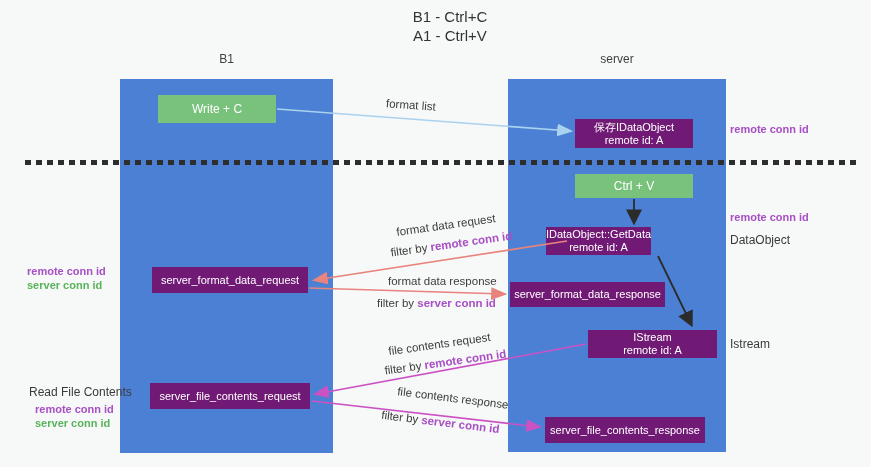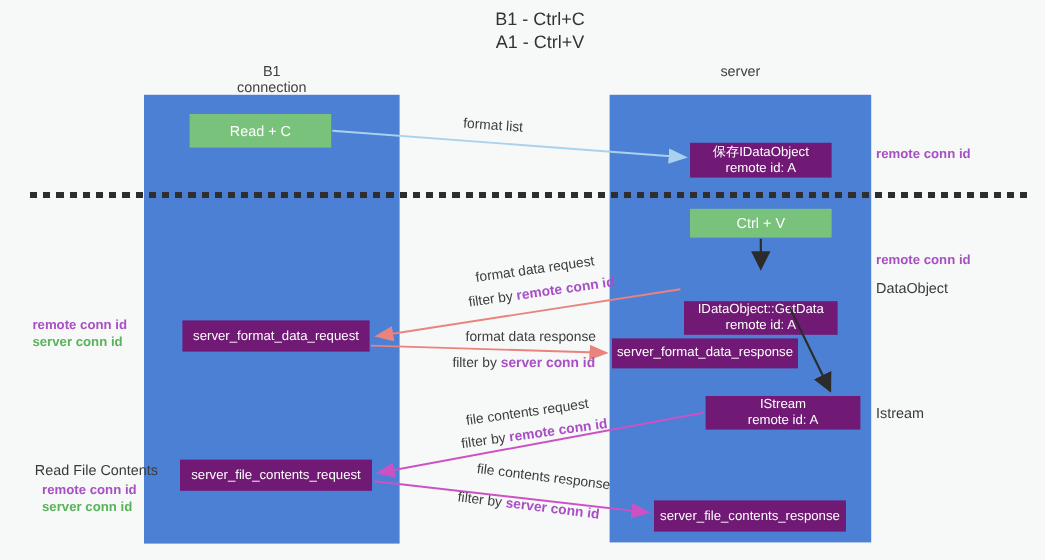--- a/index.html
+++ b/index.html
@@ -19,21 +19,21 @@
   #dashline{position:absolute;left:25px;top:160px;width:835px;height:5px;z-index:6;
     background:repeating-linear-gradient(90deg,#2e2e2e 0 6px,transparent 6px 11px);}
 
   .node{position:absolute;display:flex;flex-direction:column;align-items:center;justify-content:center;
     color:#fff;text-align:center;z-index:4;font-size:11px;line-height:13px;}
   .green{background:#79c27c;}
   .orange{background:#701a75;}
   #box-ctrlc{left:158px;top:95px;width:118px;height:28px;font-size:12px;}
   #box-save{left:575px;top:119px;width:118px;height:29px;}
   #box-ctrlv{left:575px;top:174px;width:118px;height:24px;font-size:12px;}
-  #box-getdata{left:570px;top:227px;width:128px;height:28px;margin-top:24px;}
+  #box-getdata{left:546px;top:227px;width:105px;height:28px;}
   #box-fmtreq{left:152px;top:267px;width:156px;height:26px;}
   #box-fmtresp{left:510px;top:282px;width:155px;height:25px;}
   #box-istream{left:588px;top:330px;width:129px;height:28px;}
   #box-filereq{left:150px;top:383px;width:160px;height:26px;}
   #box-fileresp{left:545px;top:417px;width:160px;height:26px;}
 
   .sidelabel{position:absolute;font-size:12px;color:#3a3a3a;z-index:5;white-space:nowrap;}
   .purple{color:#a84fc5;font-weight:bold;font-size:11px;}
   .greentxt{color:#58b35b;font-weight:bold;font-size:11px;}
 
@@ -46,33 +46,32 @@
 
 <div id="stage">
 
   <div id="title">
     <div>B1 - Ctrl+C</div>
     <div>A1 - Ctrl+V</div>
   </div>
 
   <div id="hdr-left" class="col-header">
     <div>B1</div>
-    <div>connection</div>
   </div>
   <div id="hdr-right" class="col-header">
     <div>server</div>
   </div>
 
   <div id="col-left" class="col"></div>
   <div id="col-right" class="col"></div>
 
   <div id="dashline"></div>
 
   <div id="box-ctrlc" class="node green">
-    <div>Read + C</div>
+    <div>Write + C</div>
   </div>
   <div id="box-save" class="node orange">
     <div>保存IDataObject</div>
     <div>remote id: A</div>
   </div>
   <div id="box-ctrlv" class="node green">
     <div>Ctrl + V</div>
   </div>
   <div id="box-getdata" class="node orange">
     <div>IDataObject::GetData</div>

